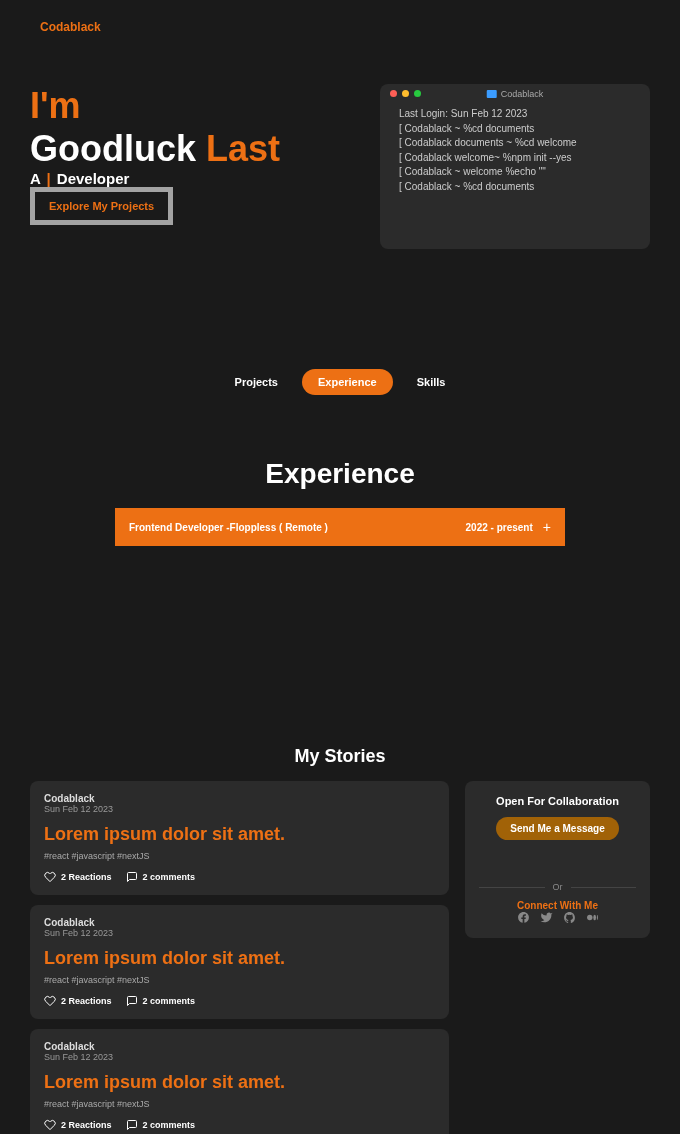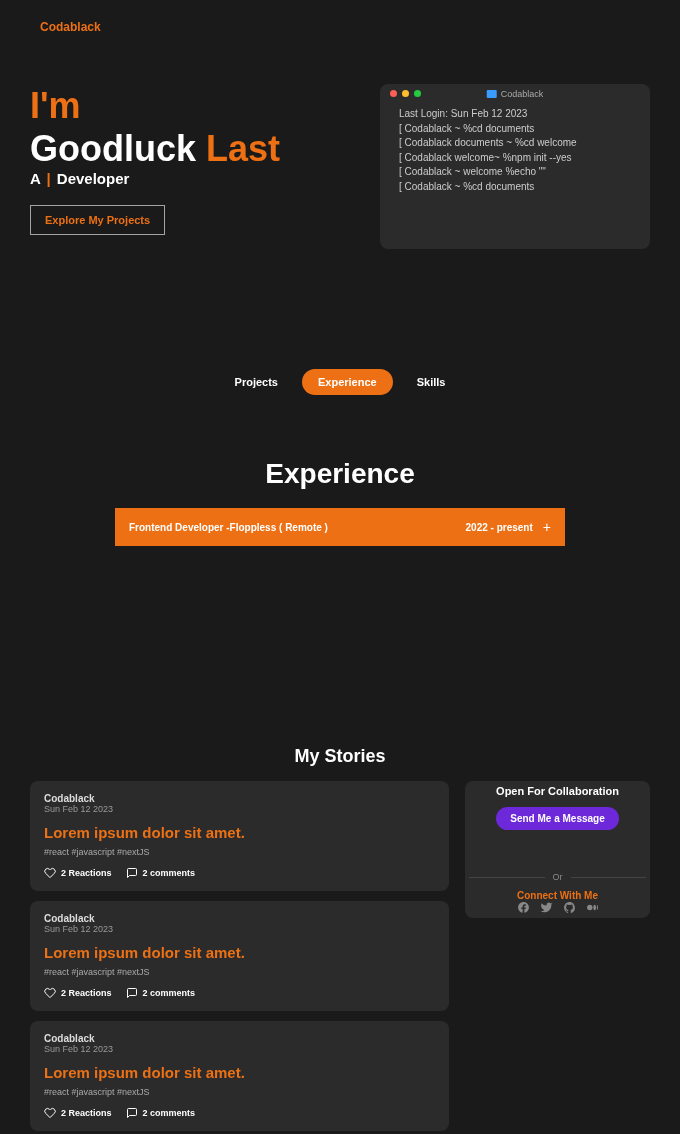--- a/index.html
+++ b/index.html
@@ -33,22 +33,21 @@
   }
   .orange { color: #ed7014; }
   .white { color: #fff; }
   .subtitle {
     font-size: 15px;
     font-weight: 700;
   }
   .subtitle .bar { color: #ed7014; margin: 0 2px; }
   .explore-btn {
     display: inline-block;
-    margin-top: 18px;
-    border: 1px solid #a3a3a3;
+    border: 5px solid #a3a3a3;
     color: #ed7014;
     padding: 8px 14px;
     font-size: 11px;
     font-weight: 600;
     cursor: pointer;
   }
   .terminal {
     background: #2b2b2b;
     border-radius: 8px;
     width: 270px;
@@ -168,50 +167,50 @@
     font-weight: 600;
   }
   .story-date {
     font-size: 9px;
     color: #999;
     margin-bottom: 10px;
   }
   .story-title-text {
     color: #ed7014;
     font-weight: 700;
-    font-size: 15px;
+    font-size: 18px;
     margin-bottom: 6px;
   }
   .story-tags {
     font-size: 9px;
     color: #aaa;
     margin-bottom: 10px;
   }
   .story-meta {
     display: flex;
     gap: 14px;
     font-size: 9px;
     font-weight: 700;
     align-items: center;
   }
   .meta-item { display: flex; align-items: center; gap: 5px; }
   .sidebar-card {
     background: #2b2b2b;
     border-radius: 8px;
-    padding: 4px;
+    padding: 14px;
     width: 185px;
     text-align: center;
   }
   .collab-title {
     font-size: 11px;
     font-weight: 700;
     margin-bottom: 10px;
   }
   .message-btn {
-    background: #6d28d9;
+    background: #a16207;
     color: #fff;
     border-radius: 16px;
     padding: 6px 14px;
     font-size: 10px;
     font-weight: 600;
     display: inline-block;
     cursor: pointer;
     margin-bottom: 10px;
   }
   .divider-or {

